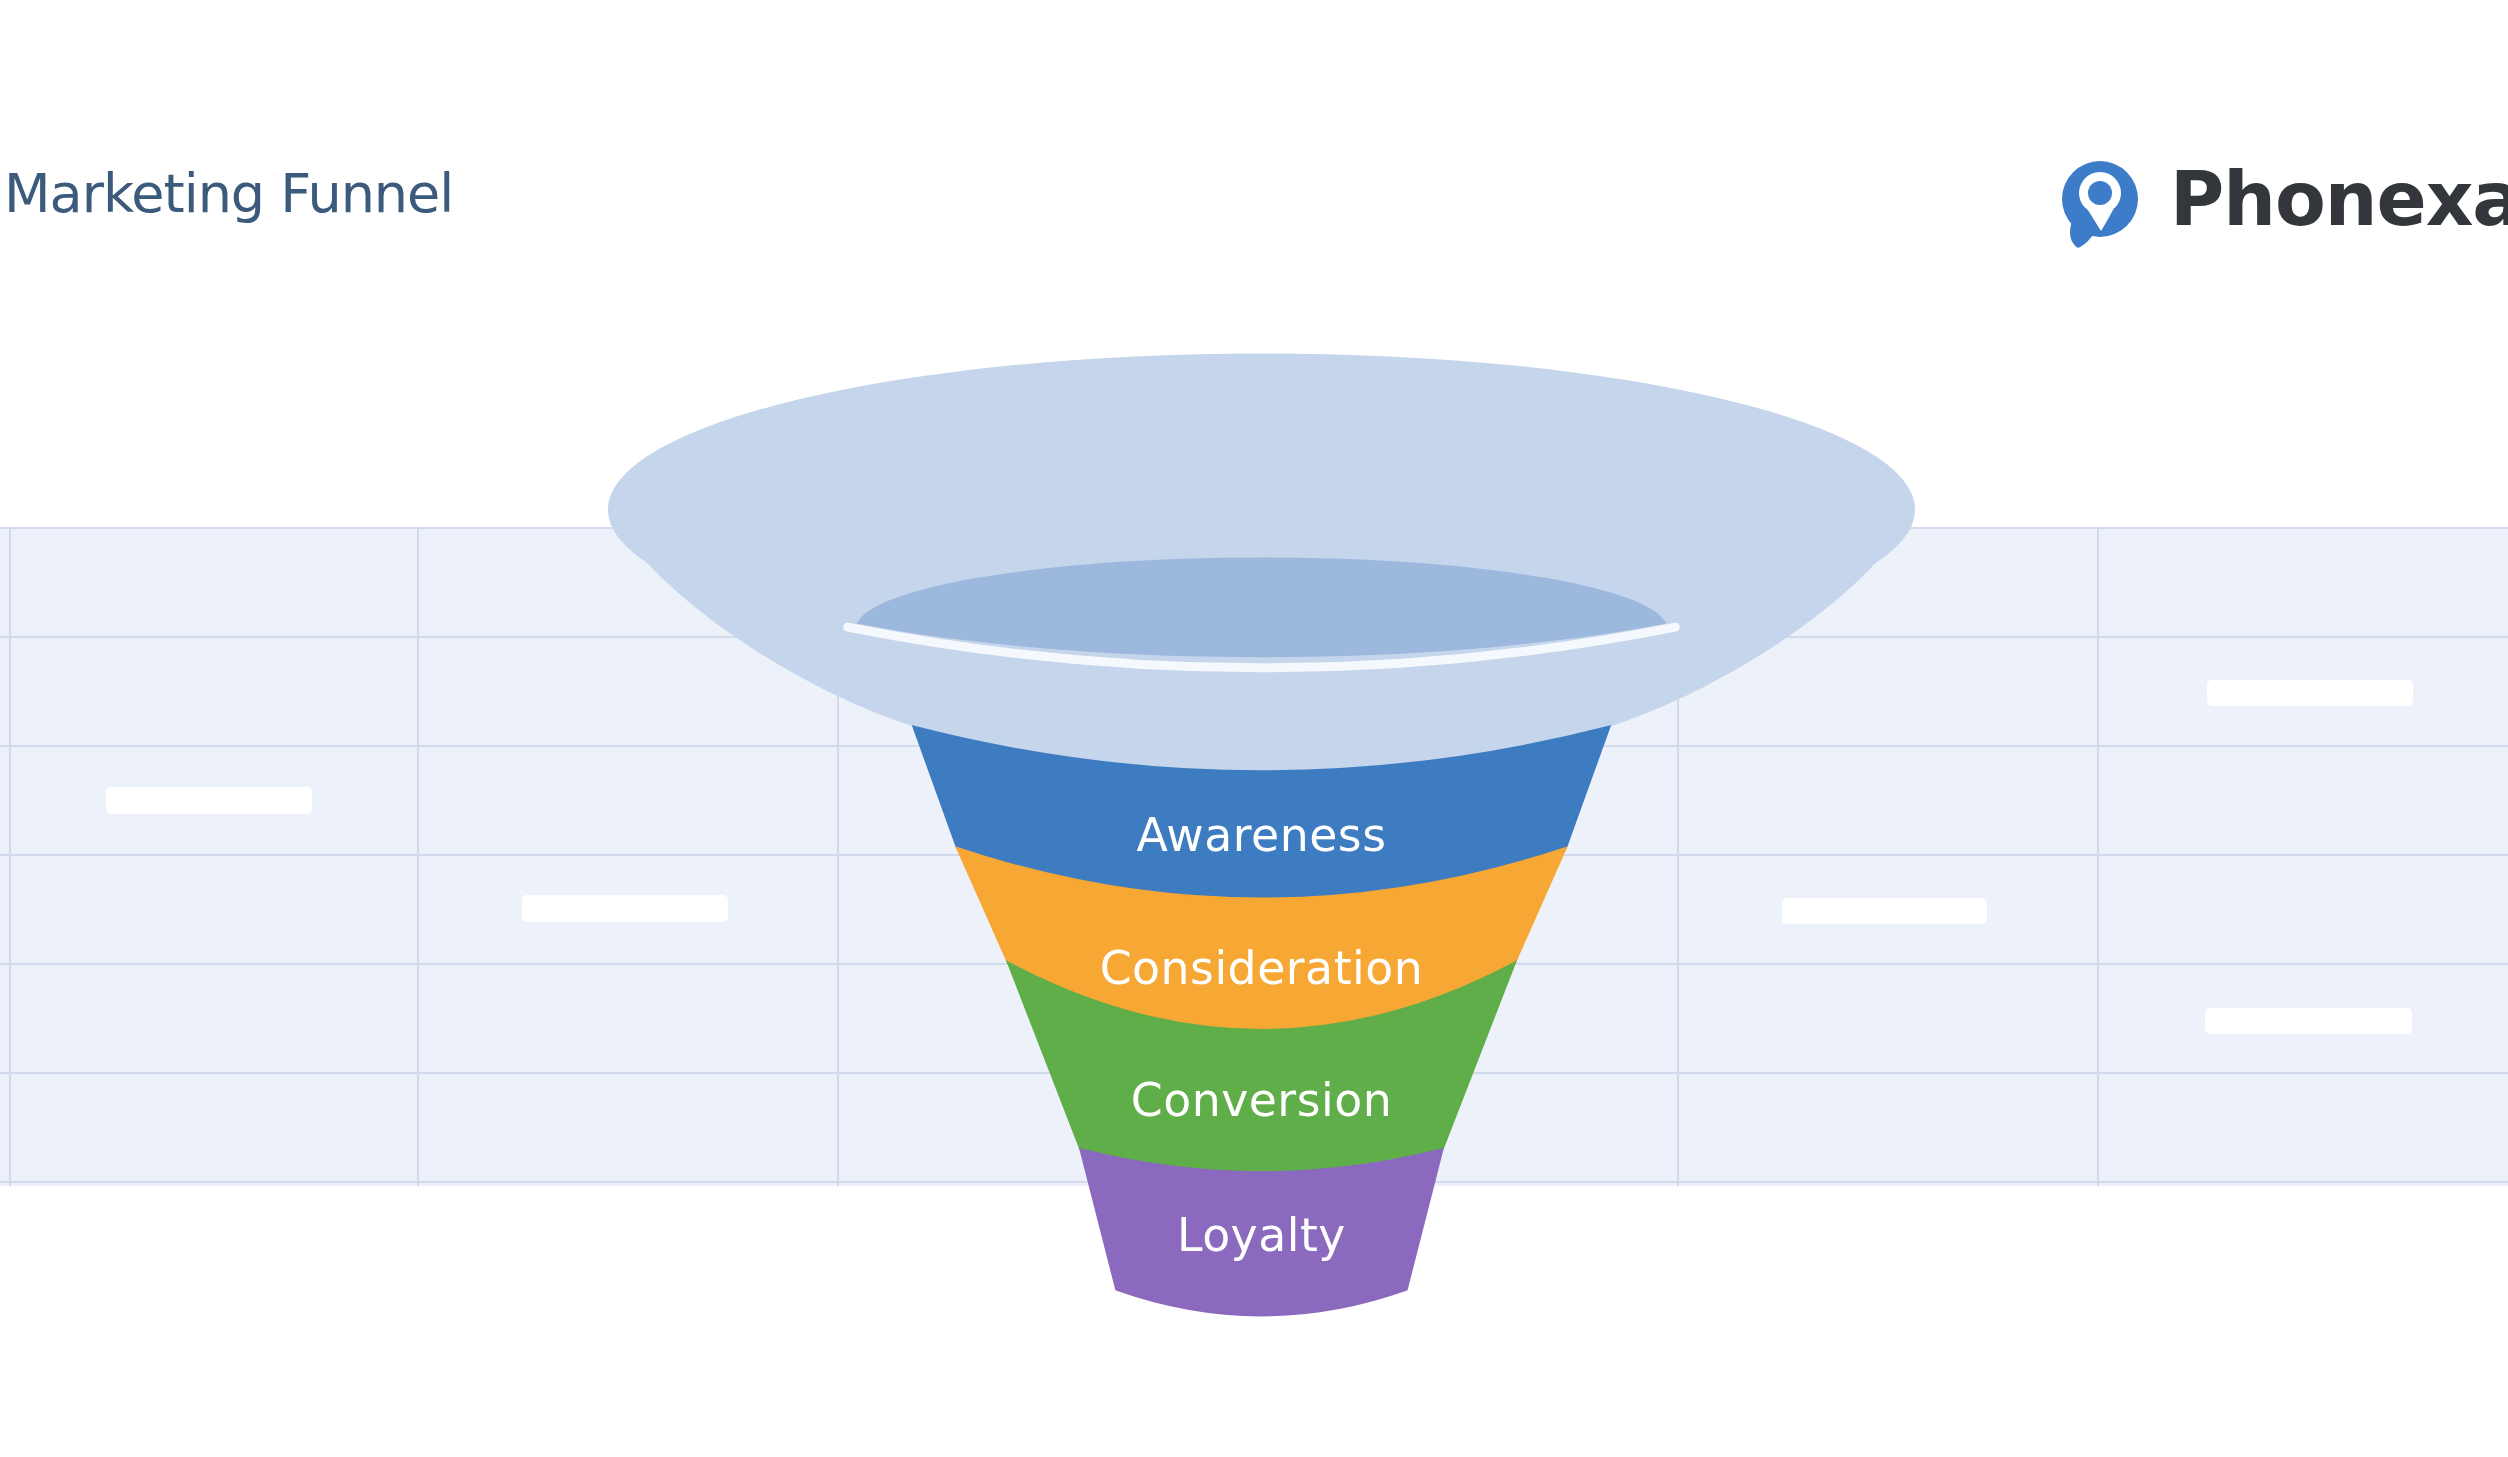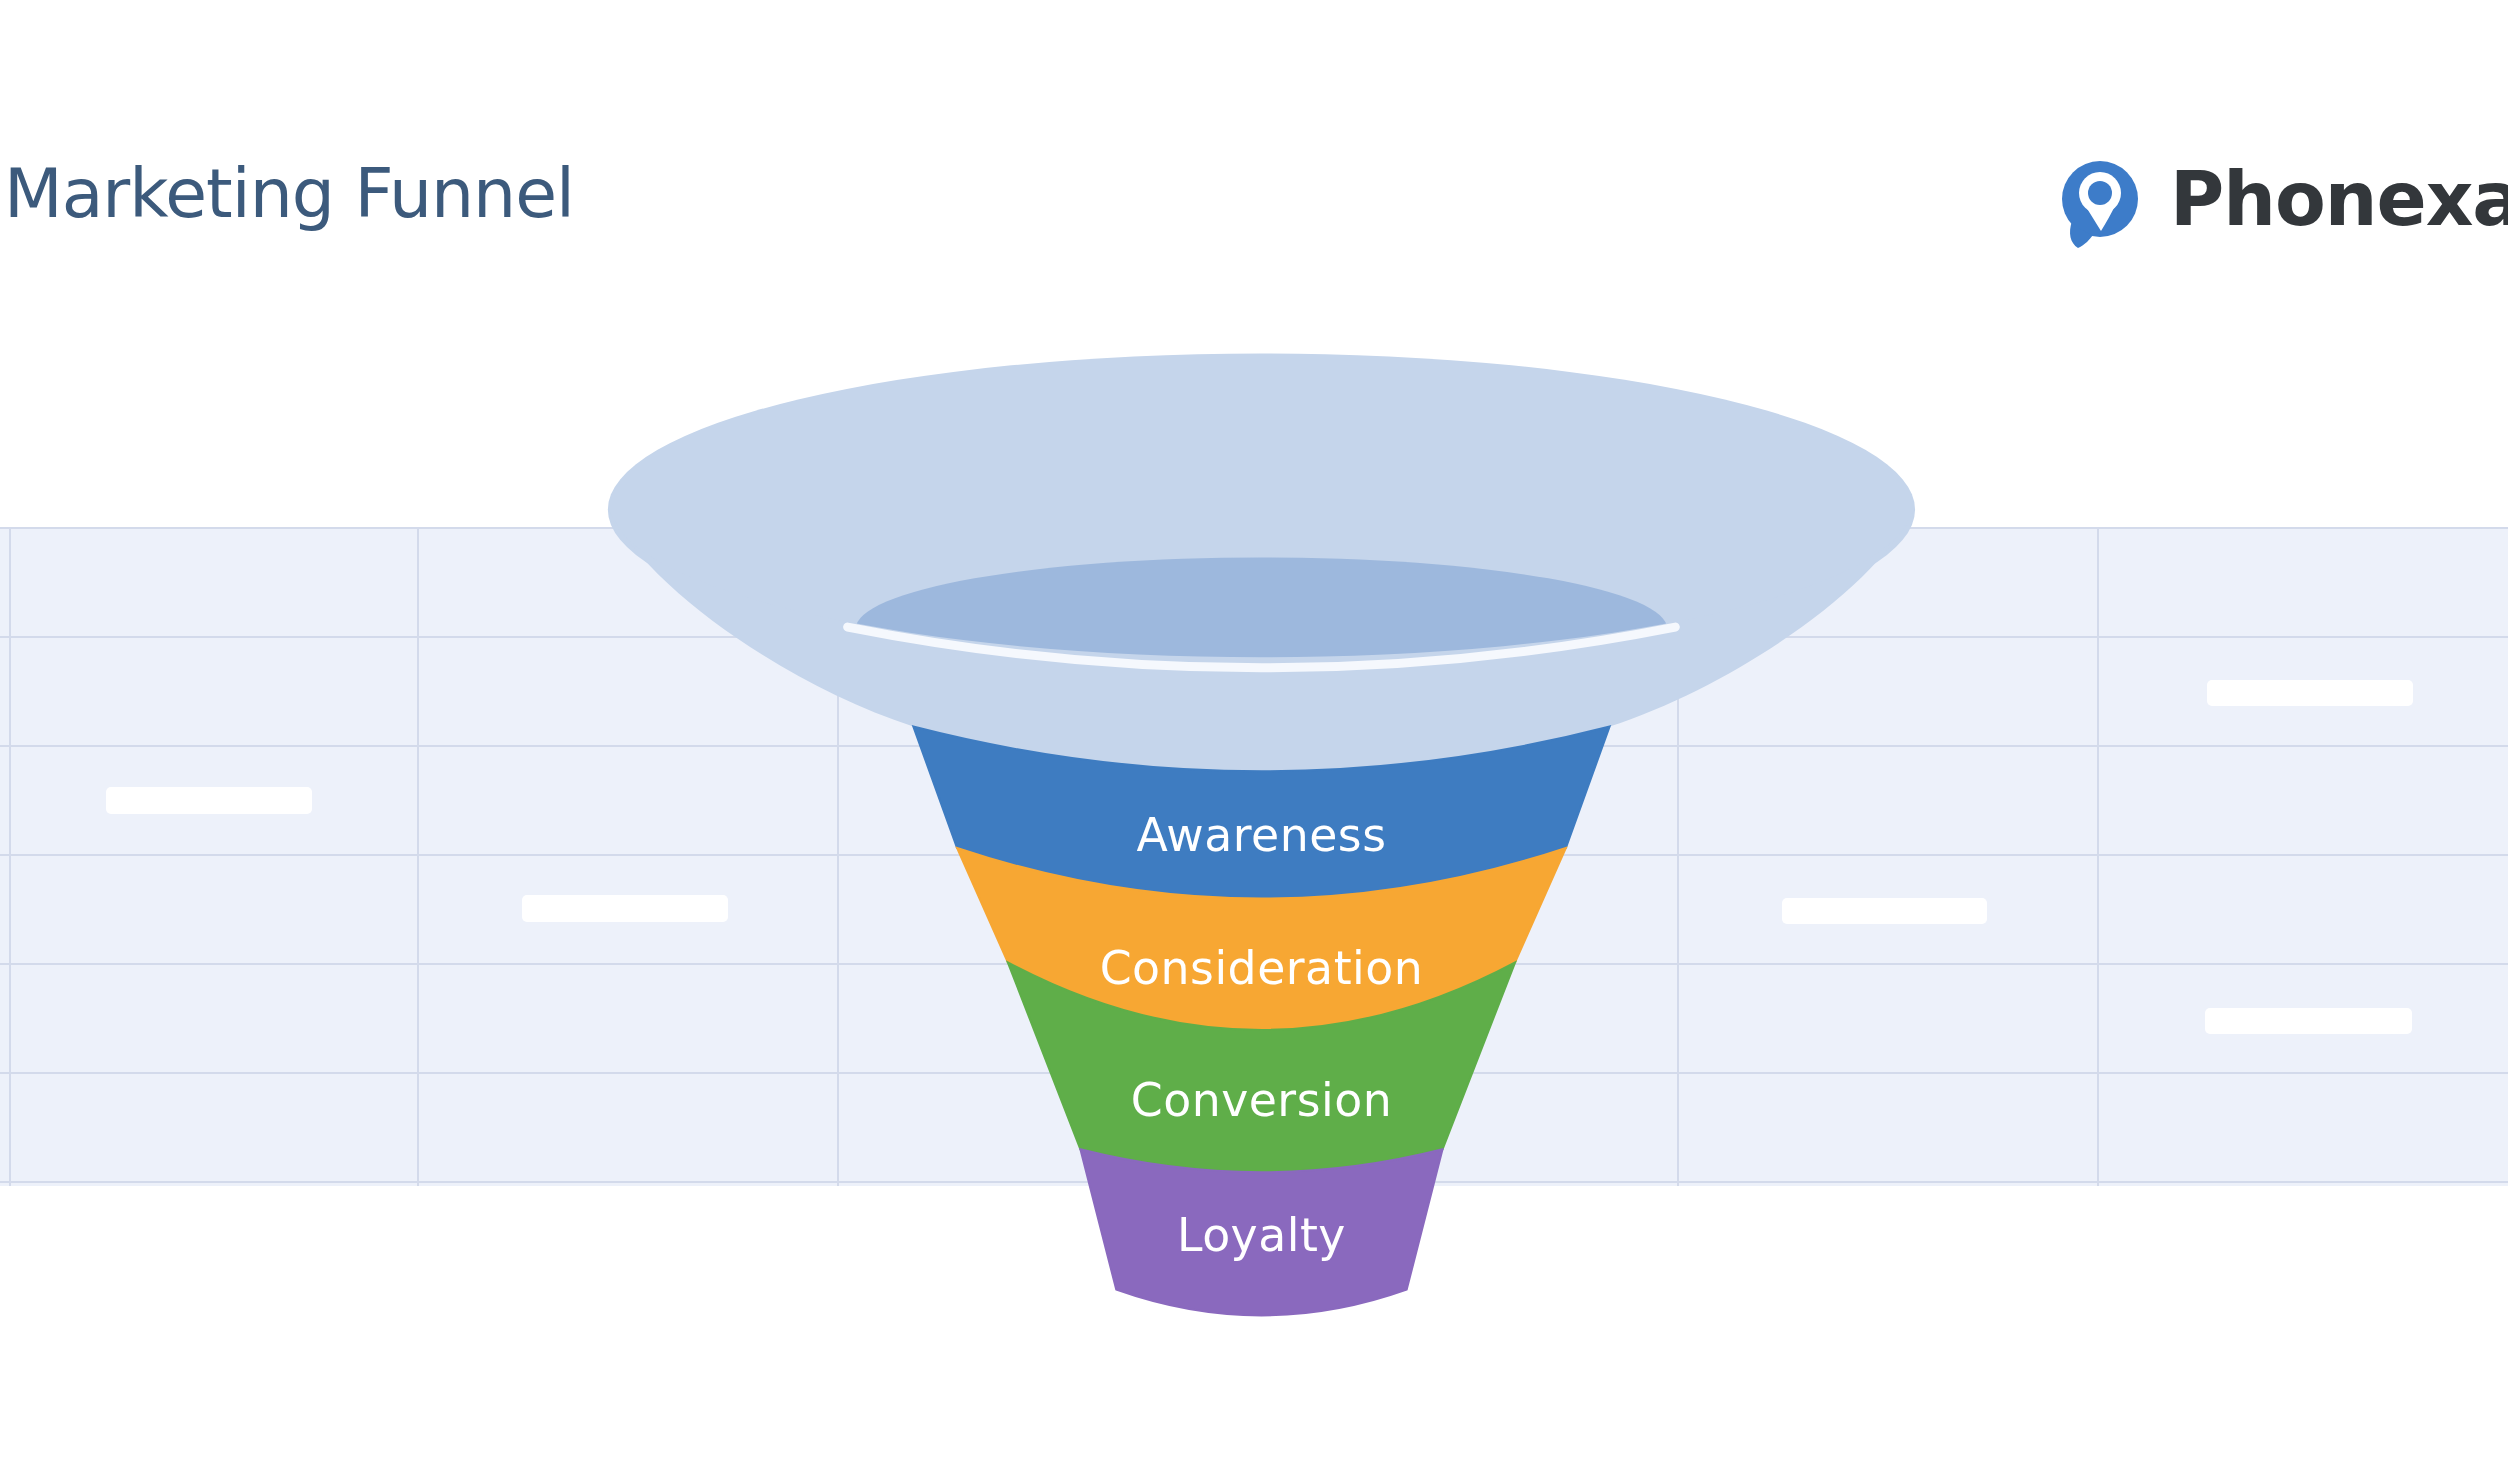--- a/index.html
+++ b/index.html
@@ -33,21 +33,21 @@
   .stage-label{
     font-family:"DejaVu Sans","Liberation Sans",sans-serif;
     font-size:46px;
     letter-spacing:0.5px;
     text-anchor:middle;
     dominant-baseline:central;
   }
   
   .page-title{
     position:absolute;left:4px;top:155px;
-    font-size:68px;line-height:78px;
+    font-size:54px;line-height:78px;
     letter-spacing:-1px;
     font-weight:400;
     color:var(--title_color,#3c5a7c);
     white-space:nowrap;
   }
   .logo{
     position:absolute;left:2058px;top:155px;
     display:flex;align-items:flex-start;gap:28px;
   }
   .logo-icon{width:84px;height:96px;display:block;}

